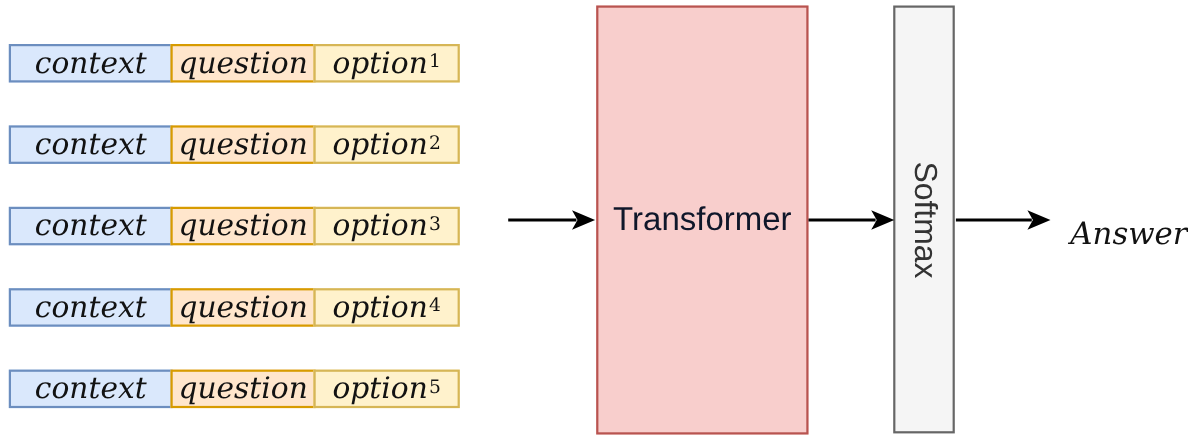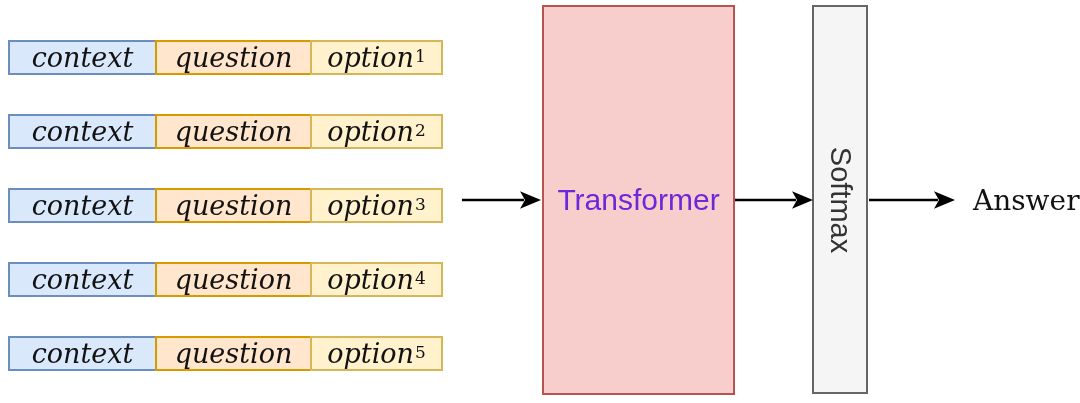--- a/index.html
+++ b/index.html
@@ -41,21 +41,21 @@
     font-family: "DejaVu Serif", serif;
   }
   .cell + .cell { margin-left: -2px; }
 
   .cell-context {
     width: 149px;
     background: var(--context-fill, #dae8fc);
     border: 2px solid var(--context-border, #6c8ebf);
   }
   .cell-question {
-    width: 157px;
+    width: 132px;
     background: var(--question-fill, #ffe6cc);
     border: 2px solid var(--question-border, #d79b00);
   }
   .cell-option {
     width: 133px;
     background: var(--option-fill, #fff2cc);
     border: 2px solid var(--option-border, #d6b656);
   }
   .cell-option .sub {
     font-style: normal;
@@ -76,21 +76,21 @@
     background: var(--transformer-fill, #f8cecc);
     border: 2px solid var(--transformer-border, #b85450);
     display: flex;
     align-items: center;
     justify-content: center;
   }
   .transformer .label {
     font-family: "Liberation Sans", sans-serif;
     font-style: normal;
     font-size: 30px;
-    color: #6d28d9;
+    color: #0f172a;
     white-space: nowrap;
   }
 
   
   .softmax {
     position: absolute;
     left: 812px;
     top: 5px;
     width: 56px;
     height: 389px;
@@ -107,24 +107,25 @@
     font-family: "Liberation Sans", sans-serif;
     font-size: 29px;
     color: #333333;
     white-space: nowrap;
   }
 
   
   .answer {
     position: absolute;
     left: 973px;
-    top: 182px;
+    top: 194px;
     height: 36px;
     display: flex;
     align-items: center;
+    font-style: italic;
     font-size: 28px;
     color: #121212;
     font-family: "DejaVu Serif", serif;
     white-space: nowrap;
   }
 
   
   .arrows {
     position: absolute;
     left: 0;

